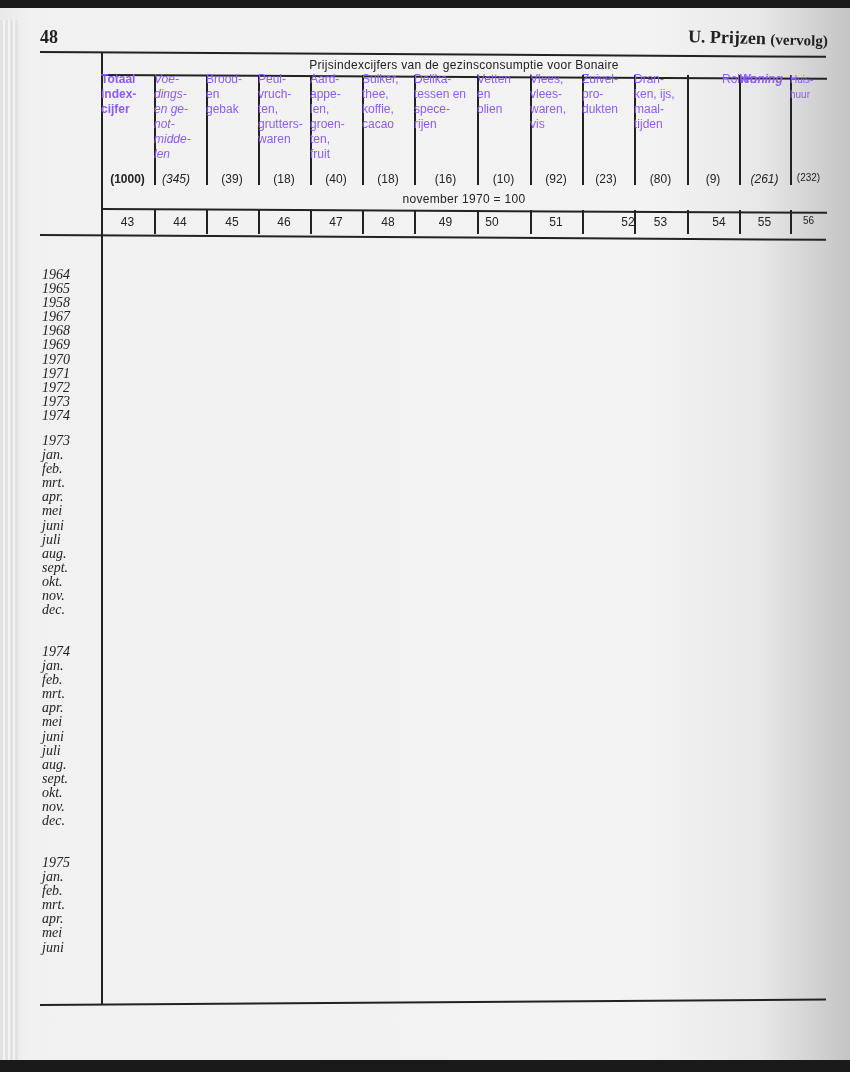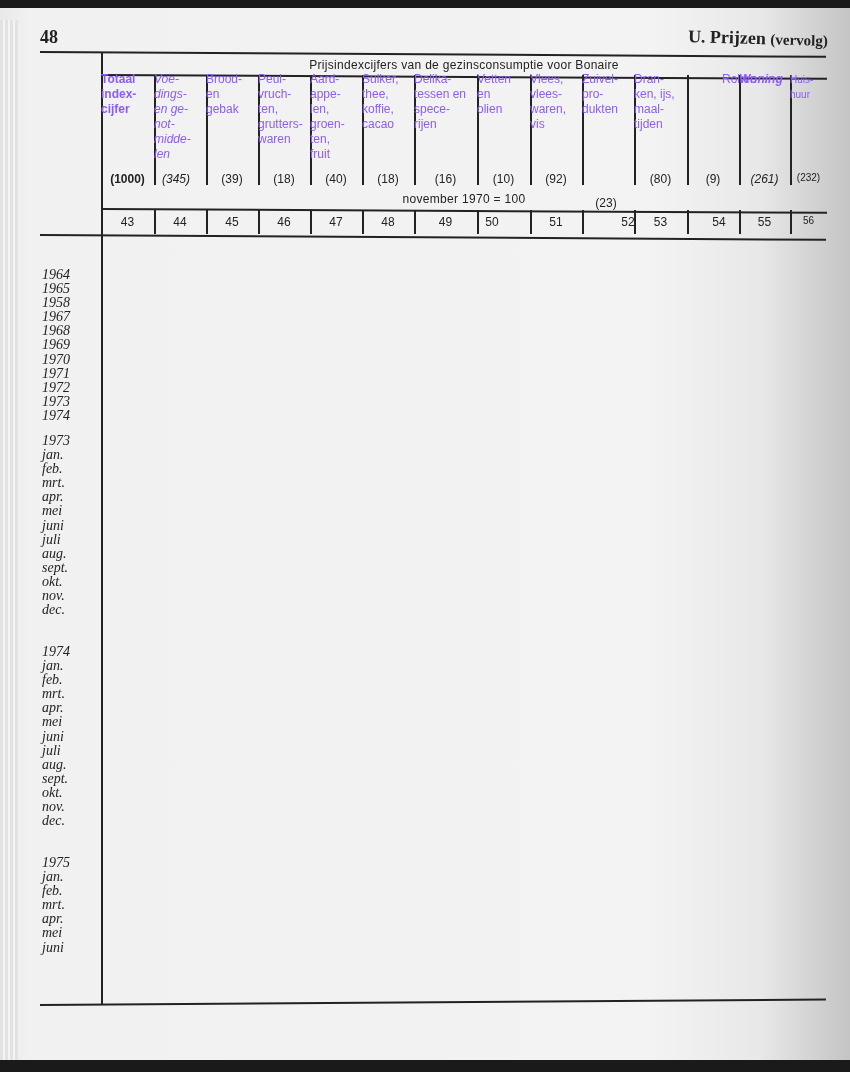--- a/index.html
+++ b/index.html
@@ -133,21 +133,21 @@
     </div>
     <div class="weight" style="left: 530px; width: 52px;">(92)</div>
     <div class="colnum" style="left: 530px; width: 52px;">51</div>
     <div class="vline" style="left: 582px; top: 75px; height: 110px;"></div>
     <div class="vline" style="left: 582px; top: 210px; height: 24px;"></div>
     <div class="colhead" style="left: 582px; width: 52px;">
       <div>Zuivel-</div>
       <div>pro-</div>
       <div>dukten</div>
     </div>
-    <div class="weight" style="left: 582px; width: 48px; margin-top: 24px;">(23)</div>
+    <div class="weight" style="left: 582px; width: 48px;">(23)</div>
     <div class="colnum" style="left: 582px; width: 52px; padding-left: 20px;">52</div>
     <div class="vline" style="left: 634px; top: 75px; height: 110px;"></div>
     <div class="vline" style="left: 634px; top: 210px; height: 24px;"></div>
     <div class="colhead" style="left: 634px; width: 53px;">
       <div>Dran-</div>
       <div>ken, ijs,</div>
       <div>maal-</div>
       <div>tijden</div>
     </div>
     <div class="weight" style="left: 634px; width: 53px;">(80)</div>

